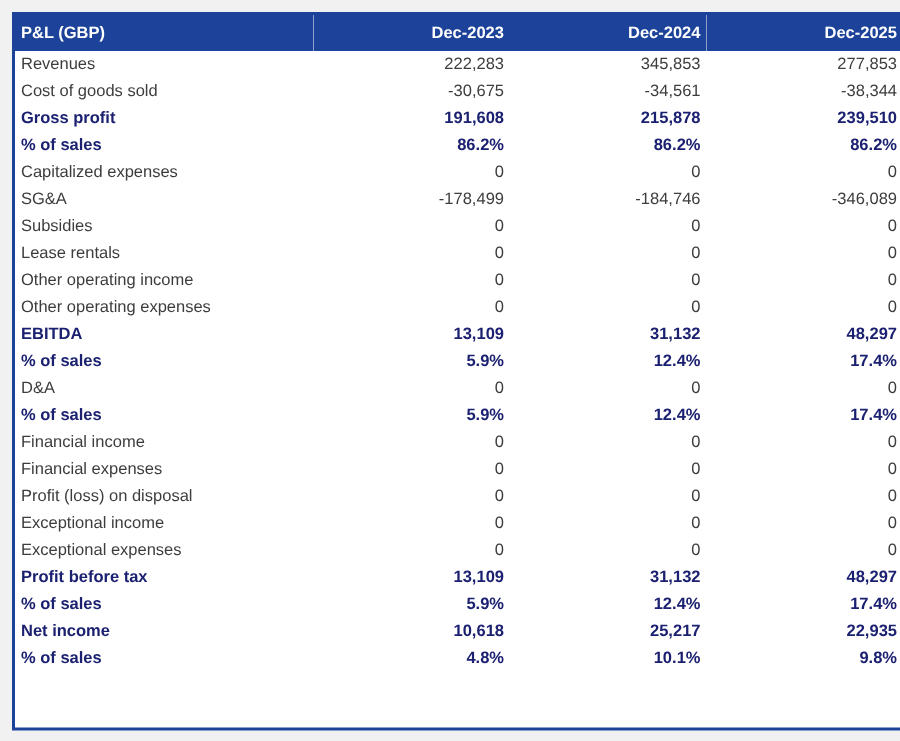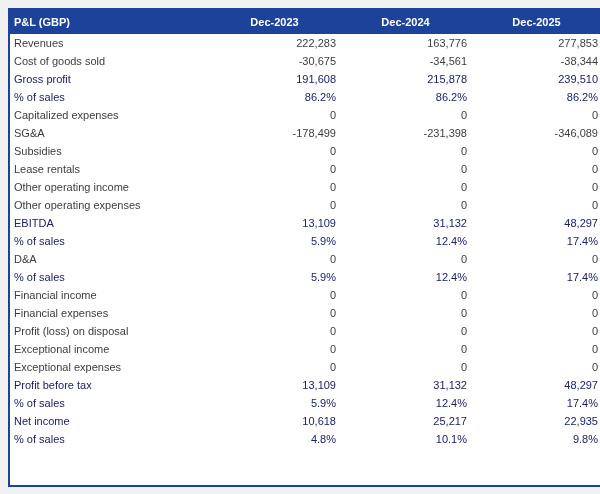--- a/index.html
+++ b/index.html
@@ -32,25 +32,26 @@
     padding: 0 4px;
     white-space: nowrap;
     overflow: hidden;
     vertical-align: middle;
   }
   thead th {
     background: #1c4399;
     color: #ffffff;
     font-weight: bold;
     height: 24px;
+    text-align: right;
   }
   thead th.label-cell { text-align: left; }
   tbody td { height: 18px; color: #3d3d3d; font-weight: normal; }
   tbody td.num { text-align: right; }
-  tr.bold td { font-weight: normal; color: #1b2170; }
+  tr.bold td { font-weight: bold; color: #1b2170; }
 </style>
 </head>
 <body>
 
 <div class="table-wrap">
   <table>
     <colgroup>
       <col class="label-col">
       <col class="num-col">
       <col class="num-col">
@@ -61,21 +62,21 @@
         <th class="label-cell">P&amp;L (GBP)</th>
         <th>Dec-2023</th>
         <th>Dec-2024</th>
         <th>Dec-2025</th>
       </tr>
     </thead>
     <tbody id="table-body">
         <tr>
           <td>Revenues</td>
           <td class="num">222,283</td>
-          <td class="num">163,776</td>
+          <td class="num">345,853</td>
           <td class="num">277,853</td>
         </tr>
         <tr>
           <td>Cost of goods sold</td>
           <td class="num">-30,675</td>
           <td class="num">-34,561</td>
           <td class="num">-38,344</td>
         </tr>
         <tr class="bold">
           <td>Gross profit</td>
@@ -91,21 +92,21 @@
         </tr>
         <tr>
           <td>Capitalized expenses</td>
           <td class="num">0</td>
           <td class="num">0</td>
           <td class="num">0</td>
         </tr>
         <tr>
           <td>SG&amp;A</td>
           <td class="num">-178,499</td>
-          <td class="num">-231,398</td>
+          <td class="num">-184,746</td>
           <td class="num">-346,089</td>
         </tr>
         <tr>
           <td>Subsidies</td>
           <td class="num">0</td>
           <td class="num">0</td>
           <td class="num">0</td>
         </tr>
         <tr>
           <td>Lease rentals</td>

